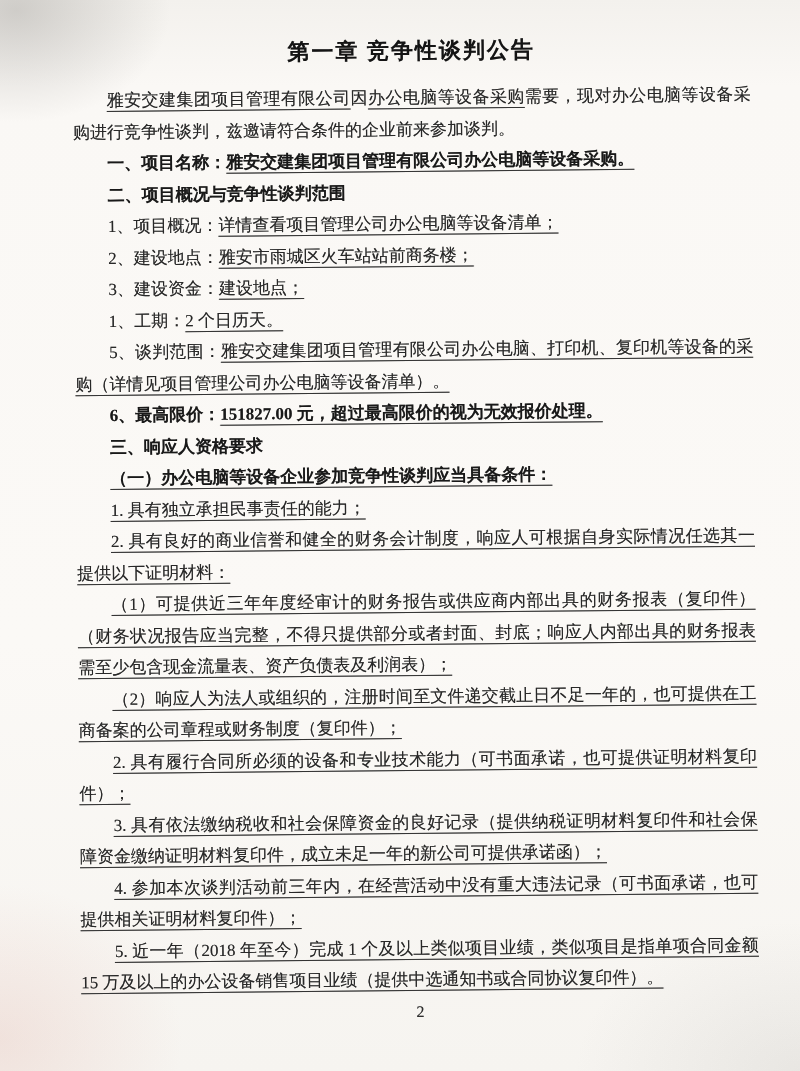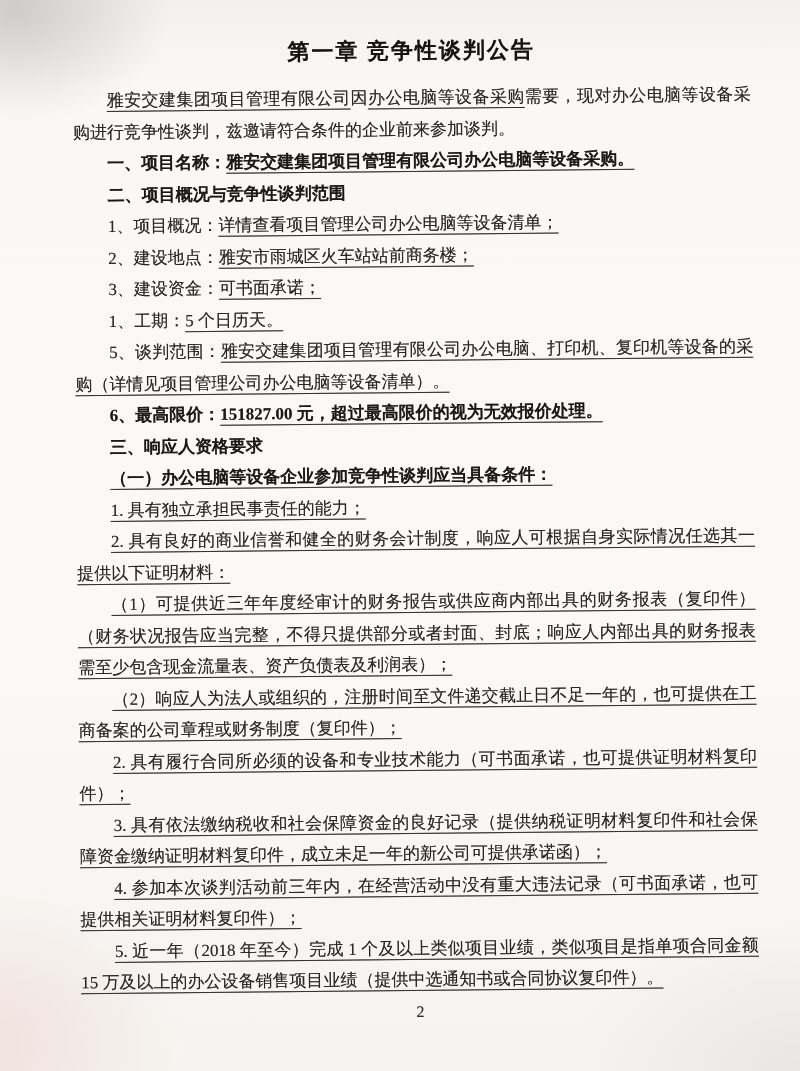--- a/index.html
+++ b/index.html
@@ -53,23 +53,23 @@
     <p class="para indent"><span class="u">雅安交建集团项目管理有限公司</span><span>因</span><span class="u">办公电脑等设备采购</span><span>需要，现对办公电脑等设备采购进行竞争性谈判，兹邀请符合条件的企业前来参加谈判。</span></p>
 
     <p class="para indent gap"><span class="b">一、项目名称：</span><span class="b u">雅安交建集团项目管理有限公司办公电脑等设备采购。</span></p>
 
     <p class="para indent gap b">二、项目概况与竞争性谈判范围</p>
 
     <p class="para indent gap"><span>1、项目概况：</span><span class="u">详情查看项目管理公司办公电脑等设备清单；</span></p>
 
     <p class="para indent gap"><span>2、建设地点：</span><span class="u">雅安市雨城区火车站站前商务楼；</span></p>
 
-    <p class="para indent gap"><span>3、建设资金：</span><span class="u">可书面承诺；</span></p>
+    <p class="para indent gap"><span>3、建设资金：</span><span class="u">建设地点；</span></p>
 
-    <p class="para indent gap"><span>1、工期：</span><span class="u">5 个日历天。</span></p>
+    <p class="para indent gap"><span>1、工期：</span><span class="u">2 个日历天。</span></p>
 
     <p class="para indent gap"><span>5、谈判范围：</span><span class="u">雅安交建集团项目管理有限公司办公电脑、打印机、复印机等设备的采购（详情见项目管理公司办公电脑等设备清单）。</span></p>
 
     <p class="para indent gap"><span class="b">6、最高限价：</span><span class="b u">151827.00 元，超过最高限价的视为无效报价处理。</span></p>
 
     <p class="para indent gap b">三、响应人资格要求</p>
 
     <p class="para indent"><span class="b u">（一）办公电脑等设备企业参加竞争性谈判应当具备条件：</span></p>
 
     <p class="para indent"><span class="u">1. 具有独立承担民事责任的能力；</span></p>

